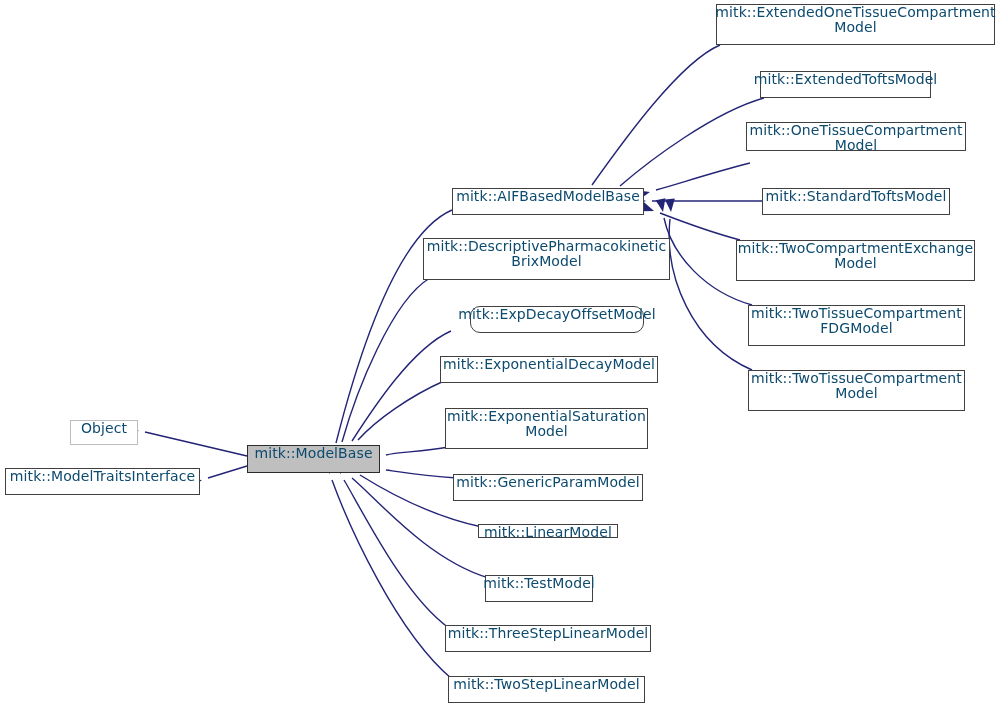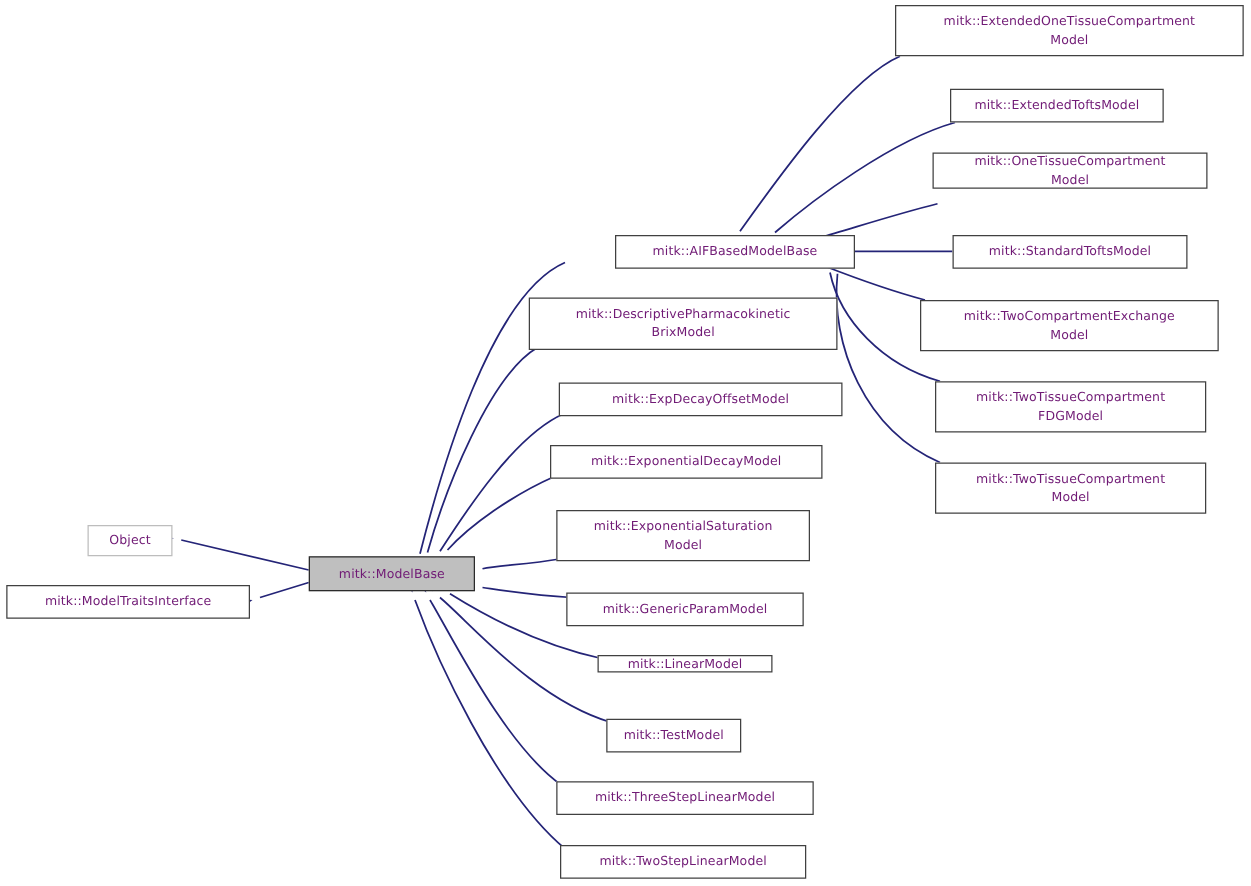--- a/index.html
+++ b/index.html
@@ -23,25 +23,24 @@
     top: 0;
     width: 1001px;
     height: 709px;
   }
   .node {
     position: absolute;
     box-sizing: border-box;
     background: #ffffff;
     border: 1px solid #404040;
     display: flex;
-    align-items: center;
     justify-content: center;
     text-align: center;
-    color: #701a75;
-    font-size: 10px;
+    color: #0c4a6e;
+    font-size: 14px;
     line-height: 15px;
     letter-spacing: 0.1px;
     white-space: pre-line;
     z-index: 5;
   }
   .node.root {
     background: #bfbfbf;
     border: 1px solid #2b2b2b;
   }
   .node.plain {
@@ -130,24 +129,24 @@
       <g>
         <path d="M 752,370 C 692,344 664,276 670,219" fill="none" stroke="#242477" stroke-width="1.4"></path>
         <polygon points="0,0 13,-5 13,5" fill="#242477" transform="translate(671,212) rotate(265)"></polygon>
       </g>
     </svg>
 
   <div id="node-layer">
       <div class="node plain" style="left: 70px; top: 420px; width: 68px; height: 25px;"><span>Object</span></div>
       <div class="node" style="left: 5px; top: 468px; width: 195px; height: 27px;"><span>mitk::ModelTraitsInterface</span></div>
       <div class="node root" style="left: 247px; top: 445px; width: 133px; height: 28px;"><span>mitk::ModelBase</span></div>
-      <div class="node" style="left: 452px; top: 188px; width: 192px; height: 27px; margin-left: 40px;"><span>mitk::AIFBasedModelBase</span></div>
+      <div class="node" style="left: 452px; top: 188px; width: 192px; height: 27px;"><span>mitk::AIFBasedModelBase</span></div>
       <div class="node" style="left: 423px; top: 238px; width: 247px; height: 42px;"><span>mitk::DescriptivePharmacokinetic
 BrixModel</span></div>
-      <div class="node" style="left: 447px; top: 306px; width: 227px; height: 27px;"><span>mitk::ExpDecayOffsetModel</span></div>
+      <div class="node" style="left: 470px; top: 306px; width: 174px; height: 27px; border-radius: 10px;"><span>mitk::ExpDecayOffsetModel</span></div>
       <div class="node" style="left: 440px; top: 356px; width: 218px; height: 27px;"><span>mitk::ExponentialDecayModel</span></div>
       <div class="node" style="left: 445px; top: 408px; width: 203px; height: 41px;"><span>mitk::ExponentialSaturation
 Model</span></div>
       <div class="node" style="left: 453px; top: 474px; width: 190px; height: 27px;"><span>mitk::GenericParamModel</span></div>
       <div class="node" style="left: 478px; top: 524px; width: 140px; height: 14px;"><span>mitk::LinearModel</span></div>
       <div class="node" style="left: 485px; top: 575px; width: 108px; height: 27px;"><span>mitk::TestModel</span></div>
       <div class="node" style="left: 445px; top: 625px; width: 206px; height: 27px;"><span>mitk::ThreeStepLinearModel</span></div>
       <div class="node" style="left: 448px; top: 676px; width: 197px; height: 27px;"><span>mitk::TwoStepLinearModel</span></div>
       <div class="node" style="left: 716px; top: 4px; width: 279px; height: 41px;"><span>mitk::ExtendedOneTissueCompartment
 Model</span></div>

